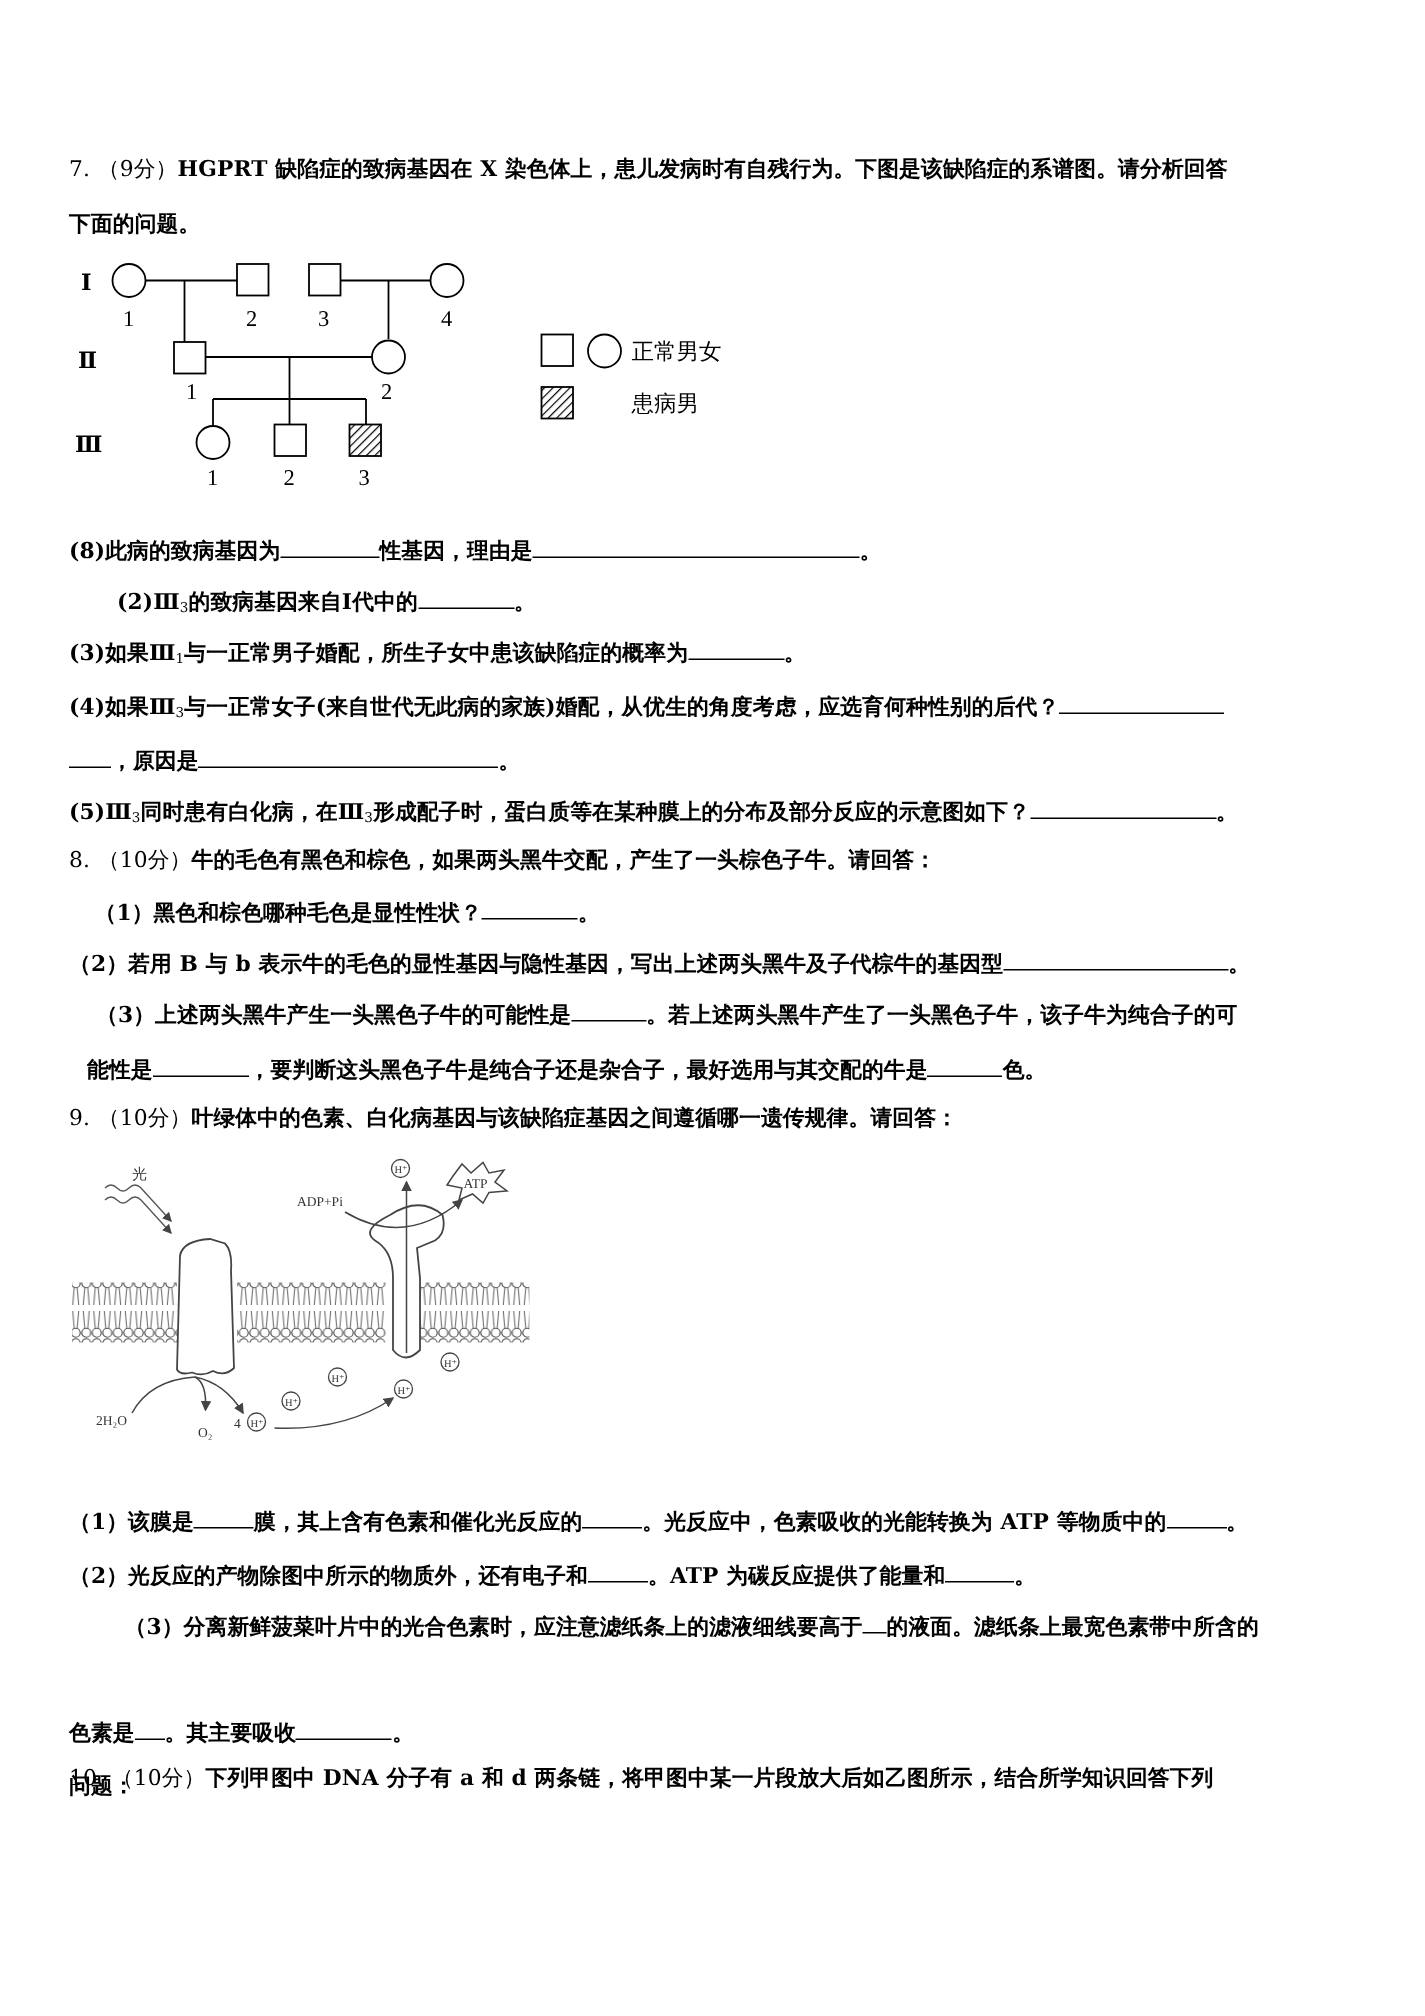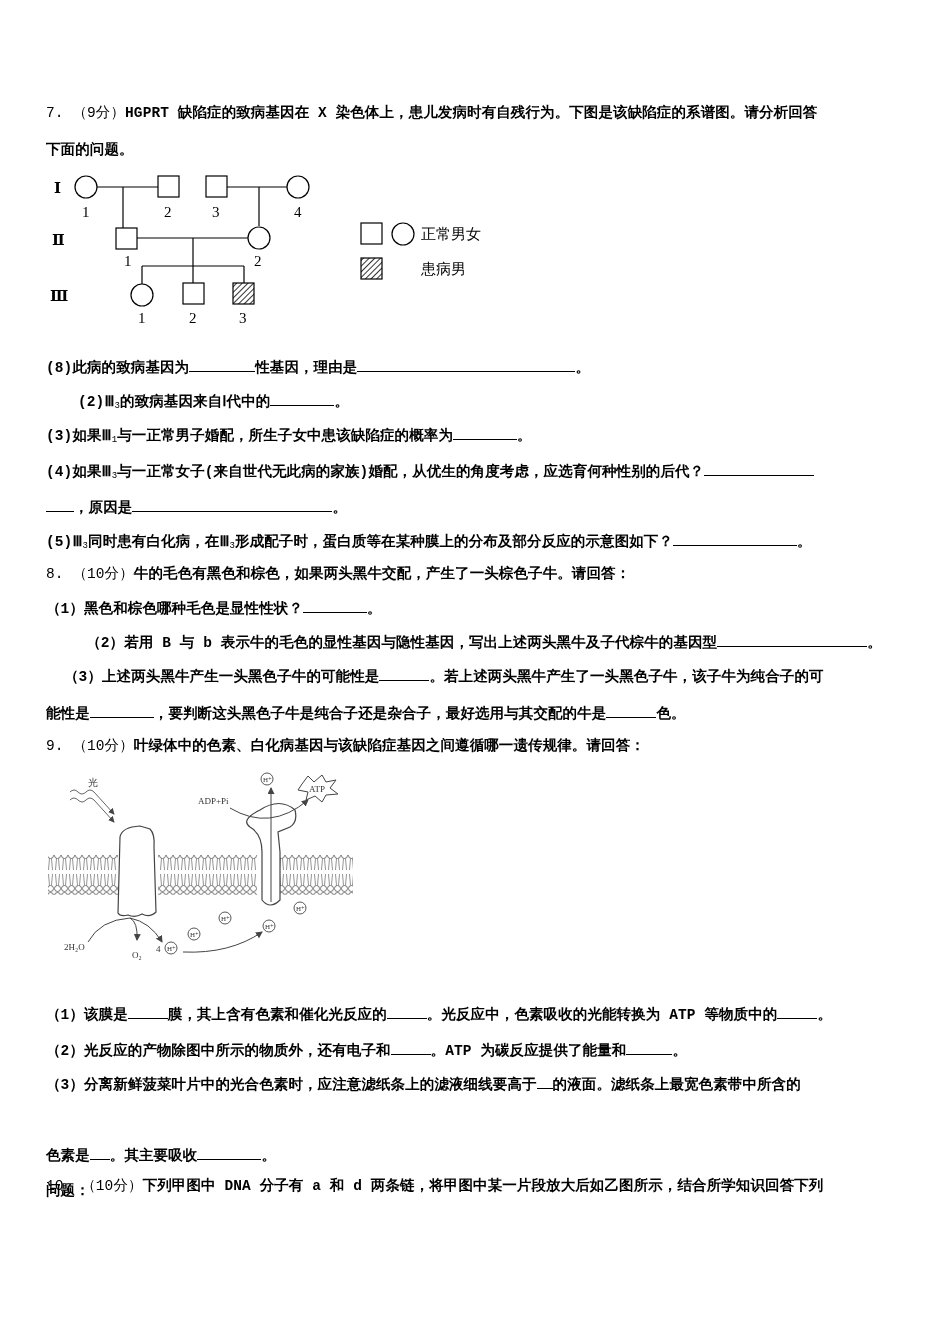--- a/index.html
+++ b/index.html
@@ -1,19 +1,19 @@
 <!DOCTYPE html>
 <html><head>
 <meta charset="utf-8">
 <style>
   html, body { margin: 0; padding: 0; background: #ffffff; }
   body { width: 950px; height: 1344px; position: relative; overflow: hidden;
          font-family: "DejaVu Serif", "Liberation Serif", serif; color: #000; }
   .line { position: absolute; left: 46px; right: 28px; font-size: 14.5px; line-height: 20px;
-          white-space: nowrap; font-weight: bold; letter-spacing: 0.1px; font-family: Liberation Mono, monospace; }
+          white-space: nowrap; font-weight: bold; letter-spacing: 0.1px; }
   .num { font-weight: normal; }
   .blank { display: inline-block; border-bottom: 1.5px solid #000; height: 14px; vertical-align: baseline; }
   .sub { font-size: 9px; vertical-align: -2px; font-weight: normal; }
   .fig { position: absolute; }
   svg text { font-family: "Liberation Serif", "DejaVu Serif", serif; }
 </style>
 </head>
 <body>
 
 <div class="line" style="top:103px;">
@@ -95,30 +95,30 @@
   <span class="blank" style="width:28px;"></span><span>，原因是</span><span class="blank" style="width:200px;"></span><span>。</span>
 </div>
 <div class="line" style="top:531px;">
   <span>(5)Ⅲ</span><span class="sub">3</span><span>同时患有白化病，在Ⅲ</span><span class="sub">3</span><span>形成配子时，蛋白质等在某种膜上的分布及部分反应的示意图如下？</span><span class="blank" style="width:124px;"></span><span>。</span>
 </div>
 
 <div class="line" style="top:564px;">
   <span class="num">8.</span>
   <span class="num">（10分）</span><span>牛的毛色有黑色和棕色，如果两头黑牛交配，产生了一头棕色子牛。请回答：</span>
 </div>
-<div class="line" style="top:598px;">
+<div class="line" style="top:598px;margin-left:17px;">
   <span>（1）黑色和棕色哪种毛色是显性性状？</span><span class="blank" style="width:64px;"></span><span>。</span>
 </div>
-<div class="line" style="top:632px;text-align:center;">
+<div class="line" style="top:632px;">
   <span>（2）若用 B 与 b 表示牛的毛色的显性基因与隐性基因，写出上述两头黑牛及子代棕牛的基因型</span><span class="blank" style="width:150px;"></span><span>。</span>
 </div>
 <div class="line" style="top:666px;margin-left:18px;">
   <span>（3）上述两头黑牛产生一头黑色子牛的可能性是</span><span class="blank" style="width:50px;"></span><span>。若上述两头黑牛产生了一头黑色子牛，该子牛为纯合子的可</span>
 </div>
-<div class="line" style="top:703px;">
+<div class="line" style="top:703px;margin-left:12px;">
   <span>能性是</span><span class="blank" style="width:64px;"></span><span>，要判断这头黑色子牛是纯合子还是杂合子，最好选用与其交配的牛是</span><span class="blank" style="width:50px;"></span><span>色。</span>
 </div>
 
 <div class="line" style="top:736px;">
   <span class="num">9.</span>
   <span class="num">（10分）</span><span>叶绿体中的色素、白化病基因与该缺陷症基因之间遵循哪一遗传规律。请回答：</span>
 </div>
 
 <div class="fig" style="left:40px; top:772px; width:330px; height:195px;">
   <svg width="330" height="195" viewBox="0 0 330 195" xmlns="http://www.w3.org/2000/svg">
@@ -178,21 +178,21 @@
     <text x="116" y="180" font-size="9" fill="#333">4</text>
   </svg>
 </div>
 
 <div class="line" style="top:1004px;">
   <span>（1）该膜是</span><span class="blank" style="width:40px;"></span><span>膜，其上含有色素和催化光反应的</span><span class="blank" style="width:40px;"></span><span>。光反应中，色素吸收的光能转换为 ATP 等物质中的</span><span class="blank" style="width:40px;"></span><span>。</span>
 </div>
 <div class="line" style="top:1040px;">
   <span>（2）光反应的产物除图中所示的物质外，还有电子和</span><span class="blank" style="width:40px;"></span><span>。ATP 为碳反应提供了能量和</span><span class="blank" style="width:46px;"></span><span>。</span>
 </div>
-<div class="line" style="top:1074px;">
+<div class="line" style="top:1074px;margin-left:37px;">
   <span>（3）分离新鲜菠菜叶片中的光合色素时，应注意滤纸条上的滤液细线要高于</span><span class="blank" style="width:16px;"></span><span>的液面。滤纸条上最宽色素带中所含的</span>
 </div>
 <div class="line" style="top:1110px;margin-top:35px;">
   <span>色素是</span><span class="blank" style="width:20px;"></span><span>。其主要吸收</span><span class="blank" style="width:64px;"></span><span>。</span>
 </div>
 
 <div class="line" style="top:1144px;margin-top:32px;">
   <span class="num">10.</span>
   <span class="num">（10分）</span><span>下列甲图中 DNA 分子有 a 和 d 两条链，将甲图中某一片段放大后如乙图所示，结合所学知识回答下列</span>
 </div>

